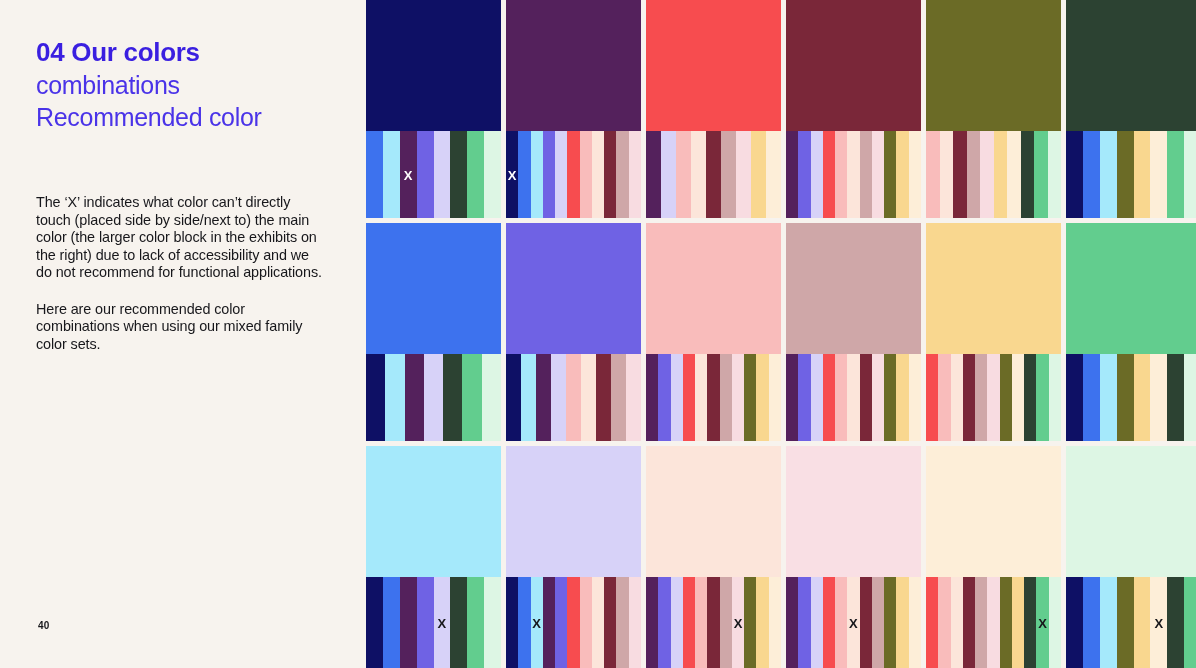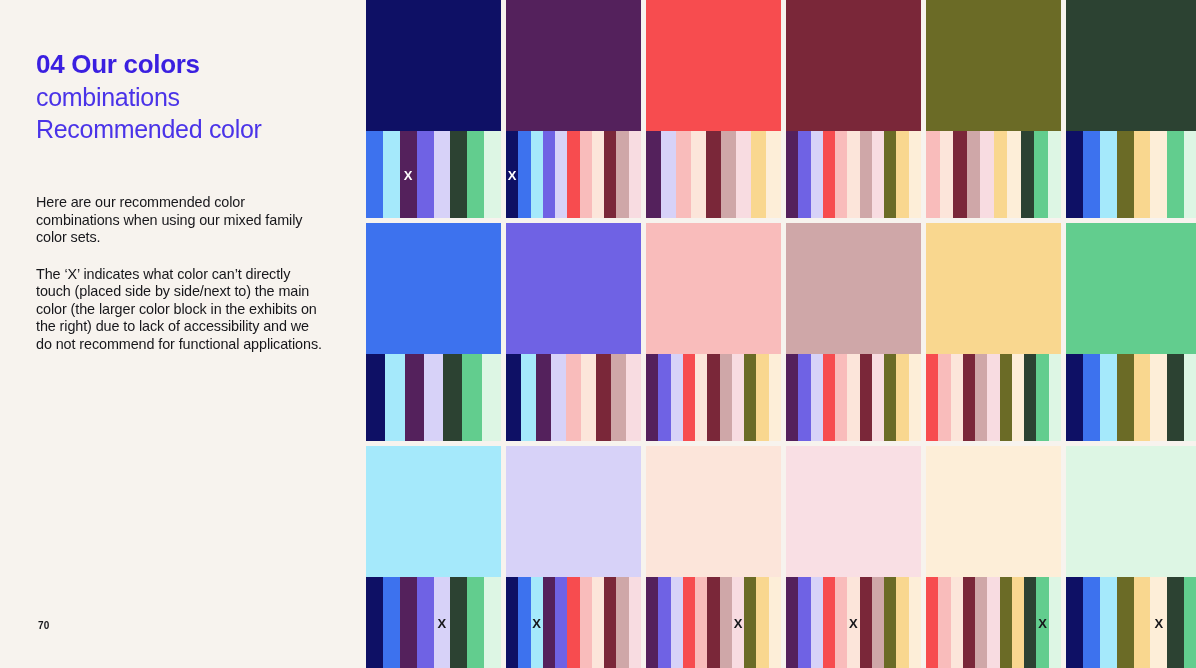--- a/index.html
+++ b/index.html
@@ -22,21 +22,20 @@
     width: 366px;
     height: 668px;
     background: #f7f3ee;
     flex: 0 0 366px;
   }
   .title-block {
     position: absolute;
     left: 36px;
     top: 36px;
     width: 300px;
-    margin-top: 12px;
   }
   .title-line-1 {
     font-size: 26px;
     font-weight: bold;
     color: #3a1fe0;
     letter-spacing: -0.3px;
     line-height: 1.28;
     display: block;
   }
   .title-line-2 {
@@ -127,25 +126,25 @@
 
   <div class="left-panel">
 
     <div class="title-block">
       <span class="title-line-1">04 Our colors</span>
       <span class="title-line-2">combinations</span>
       <span class="title-line-2">Recommended color</span>
     </div>
 
     <div class="body-block">
+      <p class="para">The ‘X’ indicates what color can’t directly touch (placed side by side/next to) the main color (the larger color block in the exhibits on the right) due to lack of accessibility and we do not recommend for functional applications.</p>
       <p class="para">Here are our recommended color combinations when using our mixed family color sets.</p>
-      <p class="para">The ‘X’ indicates what color can’t directly touch (placed side by side/next to) the main color (the larger color block in the exhibits on the right) due to lack of accessibility and we do not recommend for functional applications.</p>
     </div>
 
-    <div class="page-number">70</div>
+    <div class="page-number">40</div>
   </div>
 
   <div class="grid-panel" id="grid-panel">
       <div class="grid-row" style="top: 0px; height: 218px;">
         <div class="cell" style="width: 135px; flex: 0 0 135px;">
           <div class="cell-main" style="height: 131px; background: rgb(14, 16, 101);"></div>
           <div class="cell-stripes">
             <div class="stripe" style="background: rgb(61, 114, 238); flex: 1 1 0px;"></div>
             <div class="stripe" style="background: rgb(165, 233, 251); flex: 1 1 0px;"></div>
             <div class="stripe" style="background: rgb(84, 33, 92); flex: 1 1 0px;">

